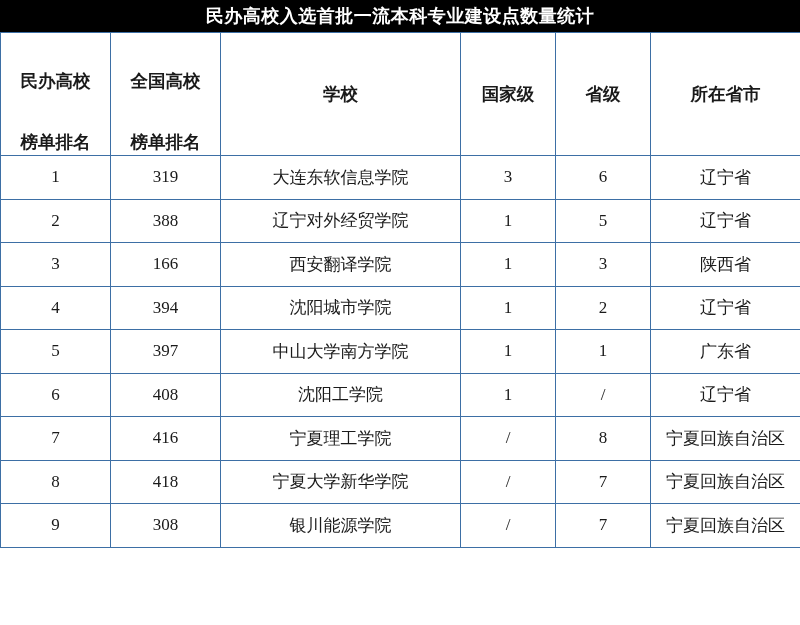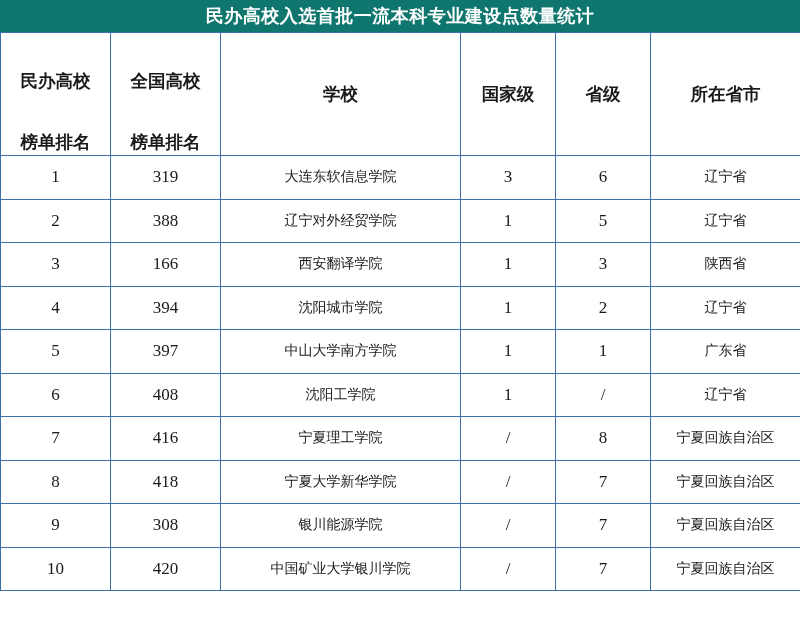--- a/index.html
+++ b/index.html
@@ -14,21 +14,21 @@
     color: #1a1a1a;
     overflow: hidden;
   }
   .page {
     width: 800px;
     height: 625px;
     position: relative;
     box-sizing: border-box;
   }
   .title-bar {
-    background: #0f766e;
+    background: #000000;
     color: #ffffff;
     height: 32px;
     line-height: 32px;
     text-align: center;
     font-size: 18px;
     font-weight: bold;
     letter-spacing: 0.5px;
   }
   table.data {
     border-collapse: collapse;
@@ -55,21 +55,21 @@
     font-weight: bold;
     height: 54px;
     line-height: 25px;
     font-size: 17.5px;
   }
   table.data td {
     height: 42.5px;
     font-weight: normal;
   }
   table.data td.school, table.data td.prov {
-    font-size: 14px;
+    font-size: 17px;
     margin-left: 40px;
   }
   .hdr-two-line span {
     display: block;
     margin-top: 36px;
   }
   .notes {
     padding: 10px 14px 0 14px;
     font-size: 15px;
     line-height: 30px;
@@ -177,25 +177,17 @@
         <td class="prov">宁夏回族自治区</td>
       </tr>
       <tr>
         <td>9</td>
         <td>308</td>
         <td class="school">银川能源学院</td>
         <td>/</td>
         <td>7</td>
         <td class="prov">宁夏回族自治区</td>
       </tr>
-      <tr>
-        <td>10</td>
-        <td>420</td>
-        <td class="school">中国矿业大学银川学院</td>
-        <td>/</td>
-        <td>7</td>
-        <td class="prov">宁夏回族自治区</td>
-      </tr>
     </tbody>
   </table>
 
 
 </div>
 
 </body></html>

